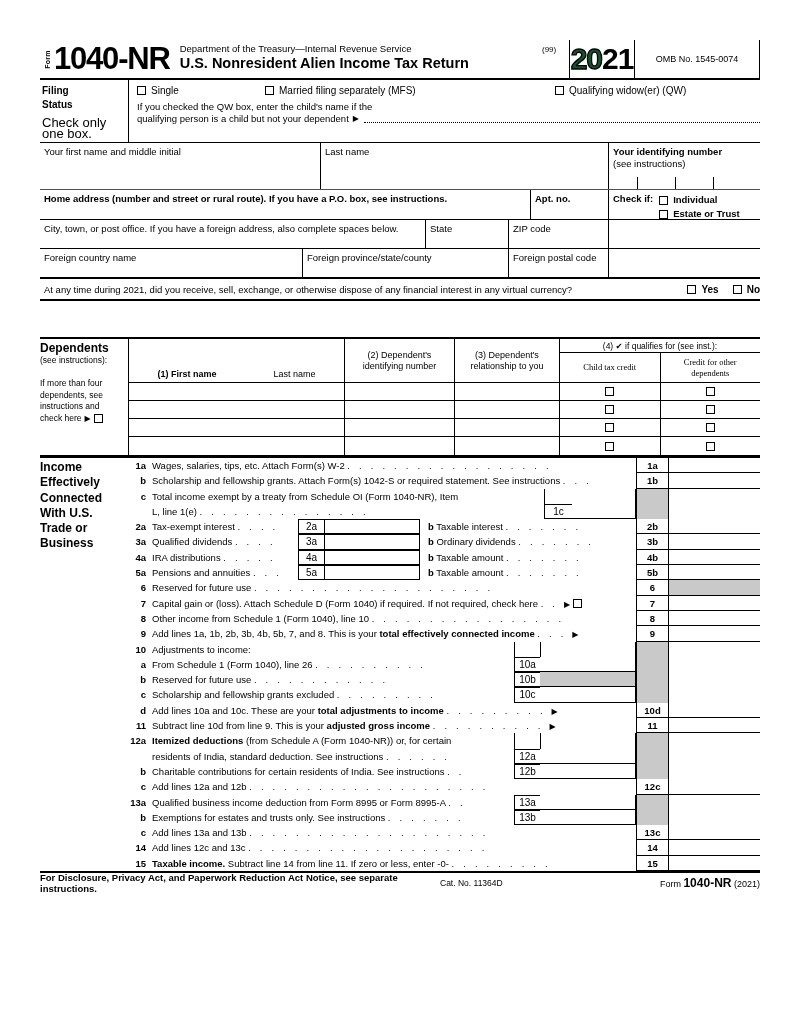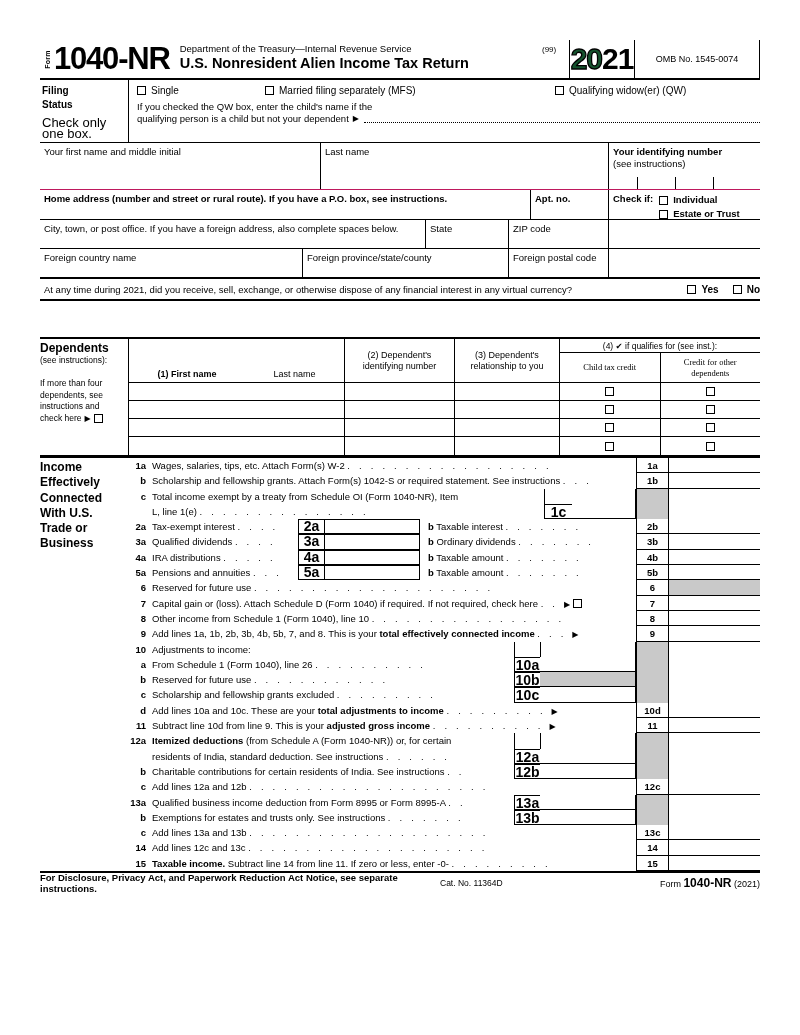--- a/index.html
+++ b/index.html
@@ -139,21 +139,21 @@
   .ln-txt { flex: 1; position: relative; line-height: 15.3px; overflow: hidden; white-space: nowrap; }
   .dotfill { letter-spacing: 3.2px; font-size: 9.5px; }
   .arrow { font-size: 8px; }
 
   
   .amt-no { width: 32px; flex: none; border-left: 1px solid #000; border-bottom: 1px solid #000; text-align: center; font-weight: bold; font-size: 9.5px; line-height: 15.3px; }
   .amt-val { width: 92px; flex: none; border-left: 1px solid #000; border-bottom: 1px solid #000; }
   .amt-no.blank { border-bottom: none; }
 
   
-  .mid-no { flex: none; border: 1px solid #000; border-right: none; text-align: center; font-weight: bold; font-size: 14px; line-height: 13.3px; }
+  .mid-no { flex: none; border: 1px solid #000; border-right: none; text-align: center; font-weight: normal; font-size: 10px; line-height: 13.3px; }
   .mid-val { flex: none; border: 1px solid #000; }
 
   .ftr { display: flex; align-items: center; border-top: 2px solid #000; height: 22px; font-size: 9.5px; }
   .ftr .f1 { font-weight: bold; width: 400px; }
   .ftr .f2 { width: 150px; font-size: 8.5px; }
   .ftr .f3 { flex: 1; text-align: right; font-size: 9px; }
   .ftr .f3 b { font-size: 12px; }
 </style>
 </head>
 <body>

